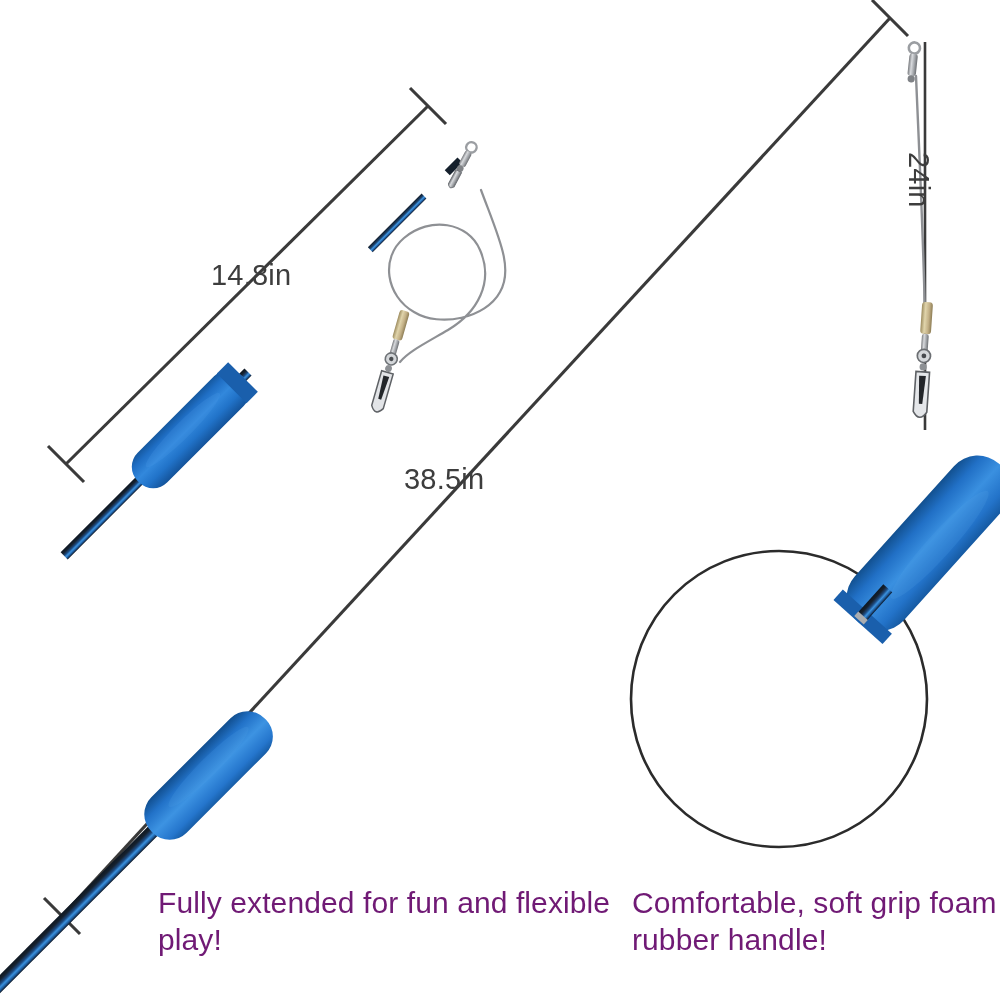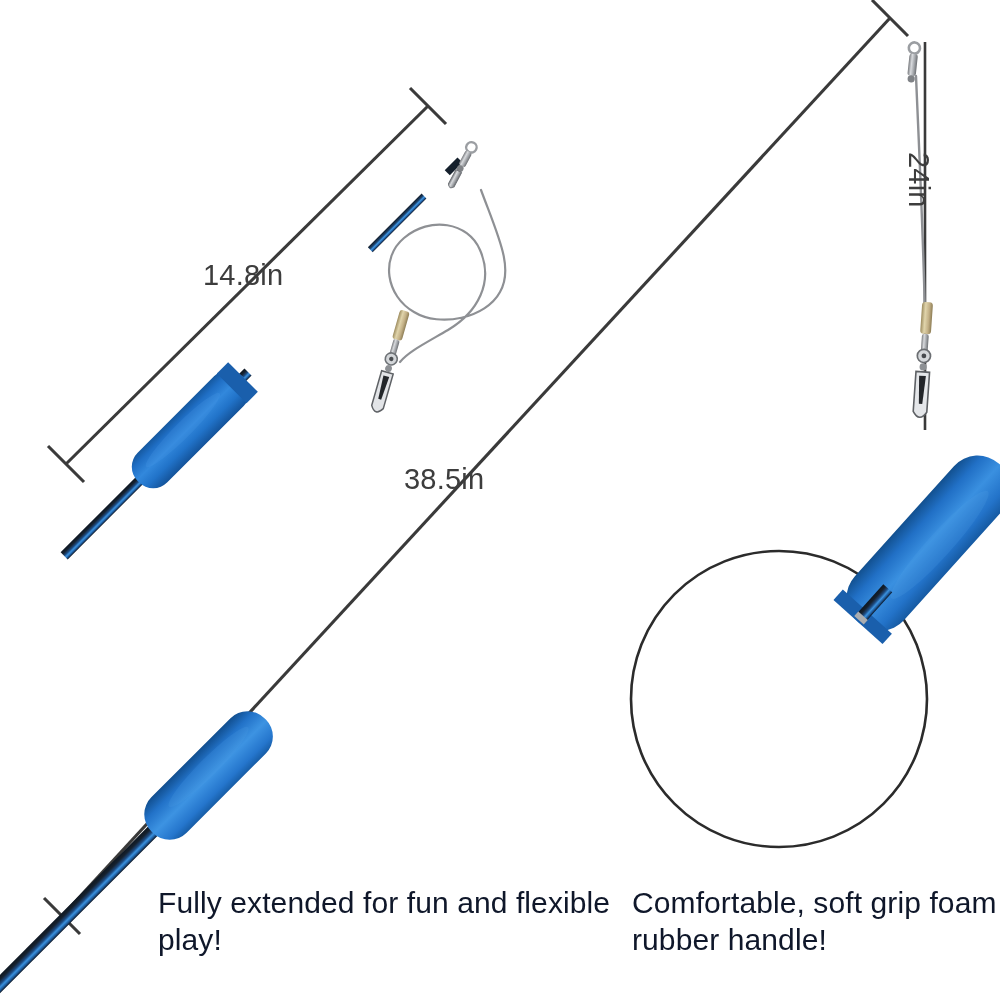--- a/index.html
+++ b/index.html
@@ -13,38 +13,38 @@
     position:relative;
     width:1000px; height:1000px;
     background:#ffffff;
   }
   #art{
     position:absolute; inset:0;
     width:1000px; height:1000px;
   }
   .cap-text{
     position:absolute;
-    color:#0f172a;
+    color:#701a75;
     font-size:30px;
     line-height:37px;
     font-weight:400;
     letter-spacing:0.1px;
     white-space:pre-line;
   }
   #cap-left{ left:158px; top:884px; width:470px; }
   #cap-right{ left:632px; top:884px; width:370px; }
   .dim-label{
     position:absolute;
     color:#3d3d3d;
     font-size:29px;
     font-weight:400;
     letter-spacing:0.2px;
     white-space:nowrap;
   }
-  #dim-148{ left:203px; top:259px; }
+  #dim-148{ left:211px; top:259px; }
   #dim-385{ left:404px; top:463px; }
   #dim-24{
     left:935px; top:152px;
     transform-origin:left top;
     transform:rotate(90deg);
   }
 </style>
 </head>
 <body>
 

